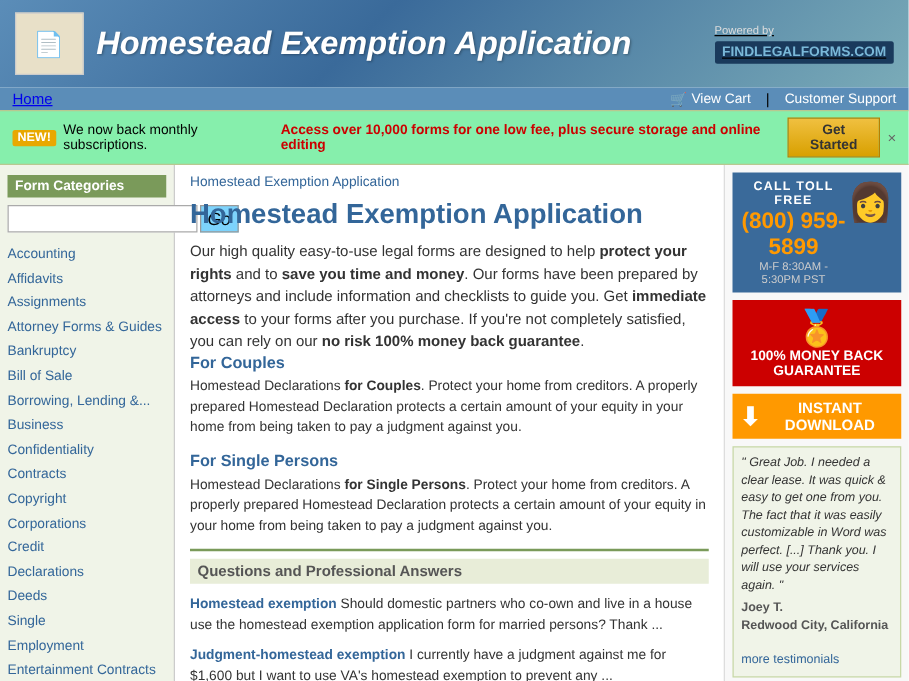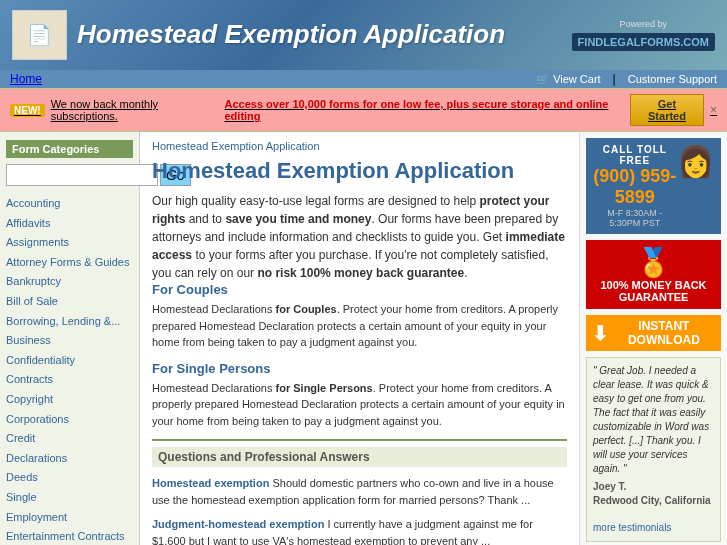--- a/index.html
+++ b/index.html
@@ -3,32 +3,32 @@
   <meta charset="utf-8">
   <style>
     * { margin: 0; padding: 0; box-sizing: border-box; }
     body { font-family: Arial, sans-serif; font-size: 12px; background: #fff; width: 727px; overflow-x: hidden; }
 
     
     #header { background: linear-gradient(135deg, #5b8db8 0%, #3a6a9a 40%, #7aabb8 100%); padding: 8px 12px 8px 12px; display: flex; align-items: center; justify-content: space-between; min-height: 70px; }
     #header-logo { display: flex; align-items: center; gap: 10px; }
     #header-logo .logo-icon { width: 55px; height: 50px; background: #e8e0c8; border: 1px solid #ccc; display: flex; align-items: center; justify-content: center; font-size: 20px; }
     #header-title { color: #fff; font-size: 26px; font-style: italic; font-weight: bold; text-shadow: 1px 1px 2px rgba(0,0,0,0.3); line-height: 1.2; }
-    #header-right { display: flex; flex-direction: column; align-items: center; gap: 4px; }
+    #header-right { display: flex; flex-direction: column; align-items: flex-start; gap: 4px; text-decoration: underline; }
     #powered-by { font-size: 9px; color: #ddd; }
     #findlegal-badge { background: #1a3a5c; color: #7ab8d8; font-size: 11px; font-weight: bold; padding: 3px 6px; border-radius: 2px; }
 
     
     #topnav { background: #5b8db8; padding: 2px 10px; display: flex; align-items: center; justify-content: space-between; }
     #topnav-right { display: flex; gap: 12px; align-items: center; }
     #topnav-right a { color: #fff; font-size: 11px; text-decoration: none; }
     #cart-icon-area { display: flex; align-items: center; gap: 3px; color: #fff; font-size: 11px; }
 
     
-    #promo-bar { background: #fca5a5; border-top: 1px solid #b8c890; border-bottom: 1px solid #b8c890; padding: 5px 10px; display: flex; align-items: center; gap: 6px; font-size: 11px; text-decoration: underline; }
+    #promo-bar { background: #86efac; border-top: 1px solid #b8c890; border-bottom: 1px solid #b8c890; padding: 5px 10px; display: flex; align-items: center; gap: 6px; font-size: 11px; }
     #promo-new { background: #e8a800; color: #fff; font-weight: bold; font-size: 10px; padding: 1px 4px; border-radius: 2px; }
     #promo-link { color: #c00; text-decoration: none; font-weight: bold; }
     #get-started-btn { background: linear-gradient(to bottom, #f0c040, #d8a000); border: 1px solid #b88000; padding: 3px 8px; font-size: 11px; font-weight: bold; color: #333; cursor: pointer; margin-left: auto; }
     #promo-close { color: #666; cursor: pointer; font-size: 12px; }
 
     
     #main-layout { display: flex; min-height: 400px; }
 
     
     #sidebar { width: 140px; min-width: 140px; background: #f0f4e8; border-right: 1px solid #ccc; padding: 8px 6px; }
@@ -157,21 +157,21 @@
         </div>
     </div>
   </div>
 
   <div id="right-sidebar">
 
     <div id="support-box">
       <div style="display:flex;justify-content:space-between;align-items:flex-start;">
         <div>
           <div class="support-title">CALL TOLL FREE</div>
-          <div id="support-phone">(900) 959-5899</div>
+          <div id="support-phone">(800) 959-5899</div>
           <div id="support-hours">M-F 8:30AM - 5:30PM PST</div>
         </div>
         <div id="support-person">👩</div>
       </div>
     </div>
 
     <div id="money-back">
       <span class="badge-icon">🏅</span>
       <span>100% MONEY BACK</span><br>
       <span>GUARANTEE</span>

